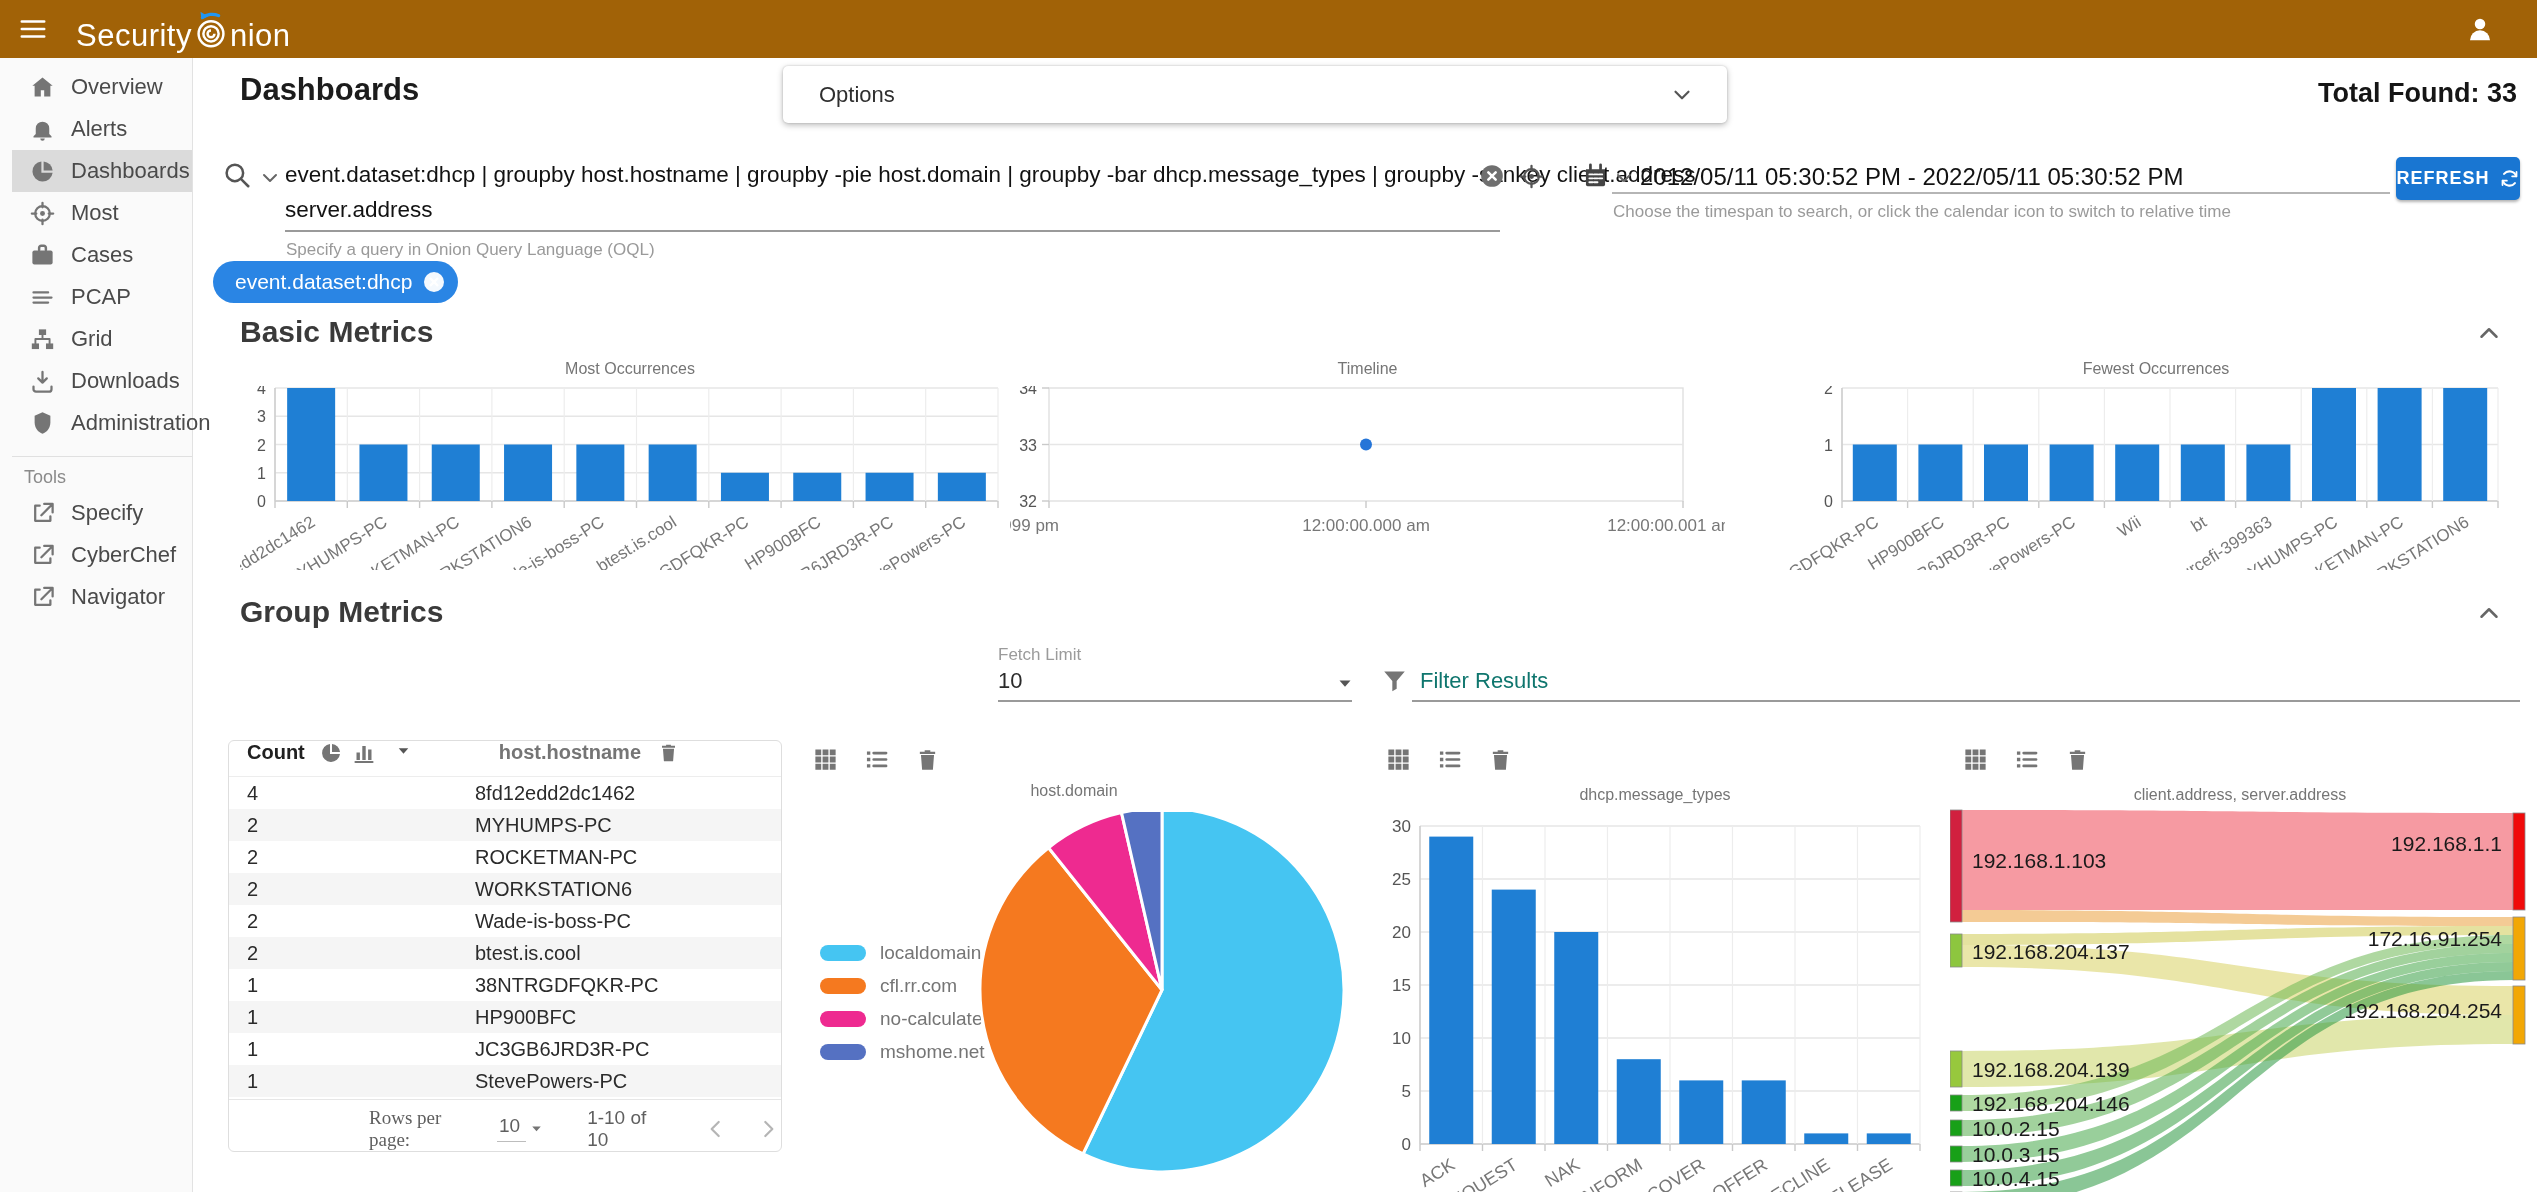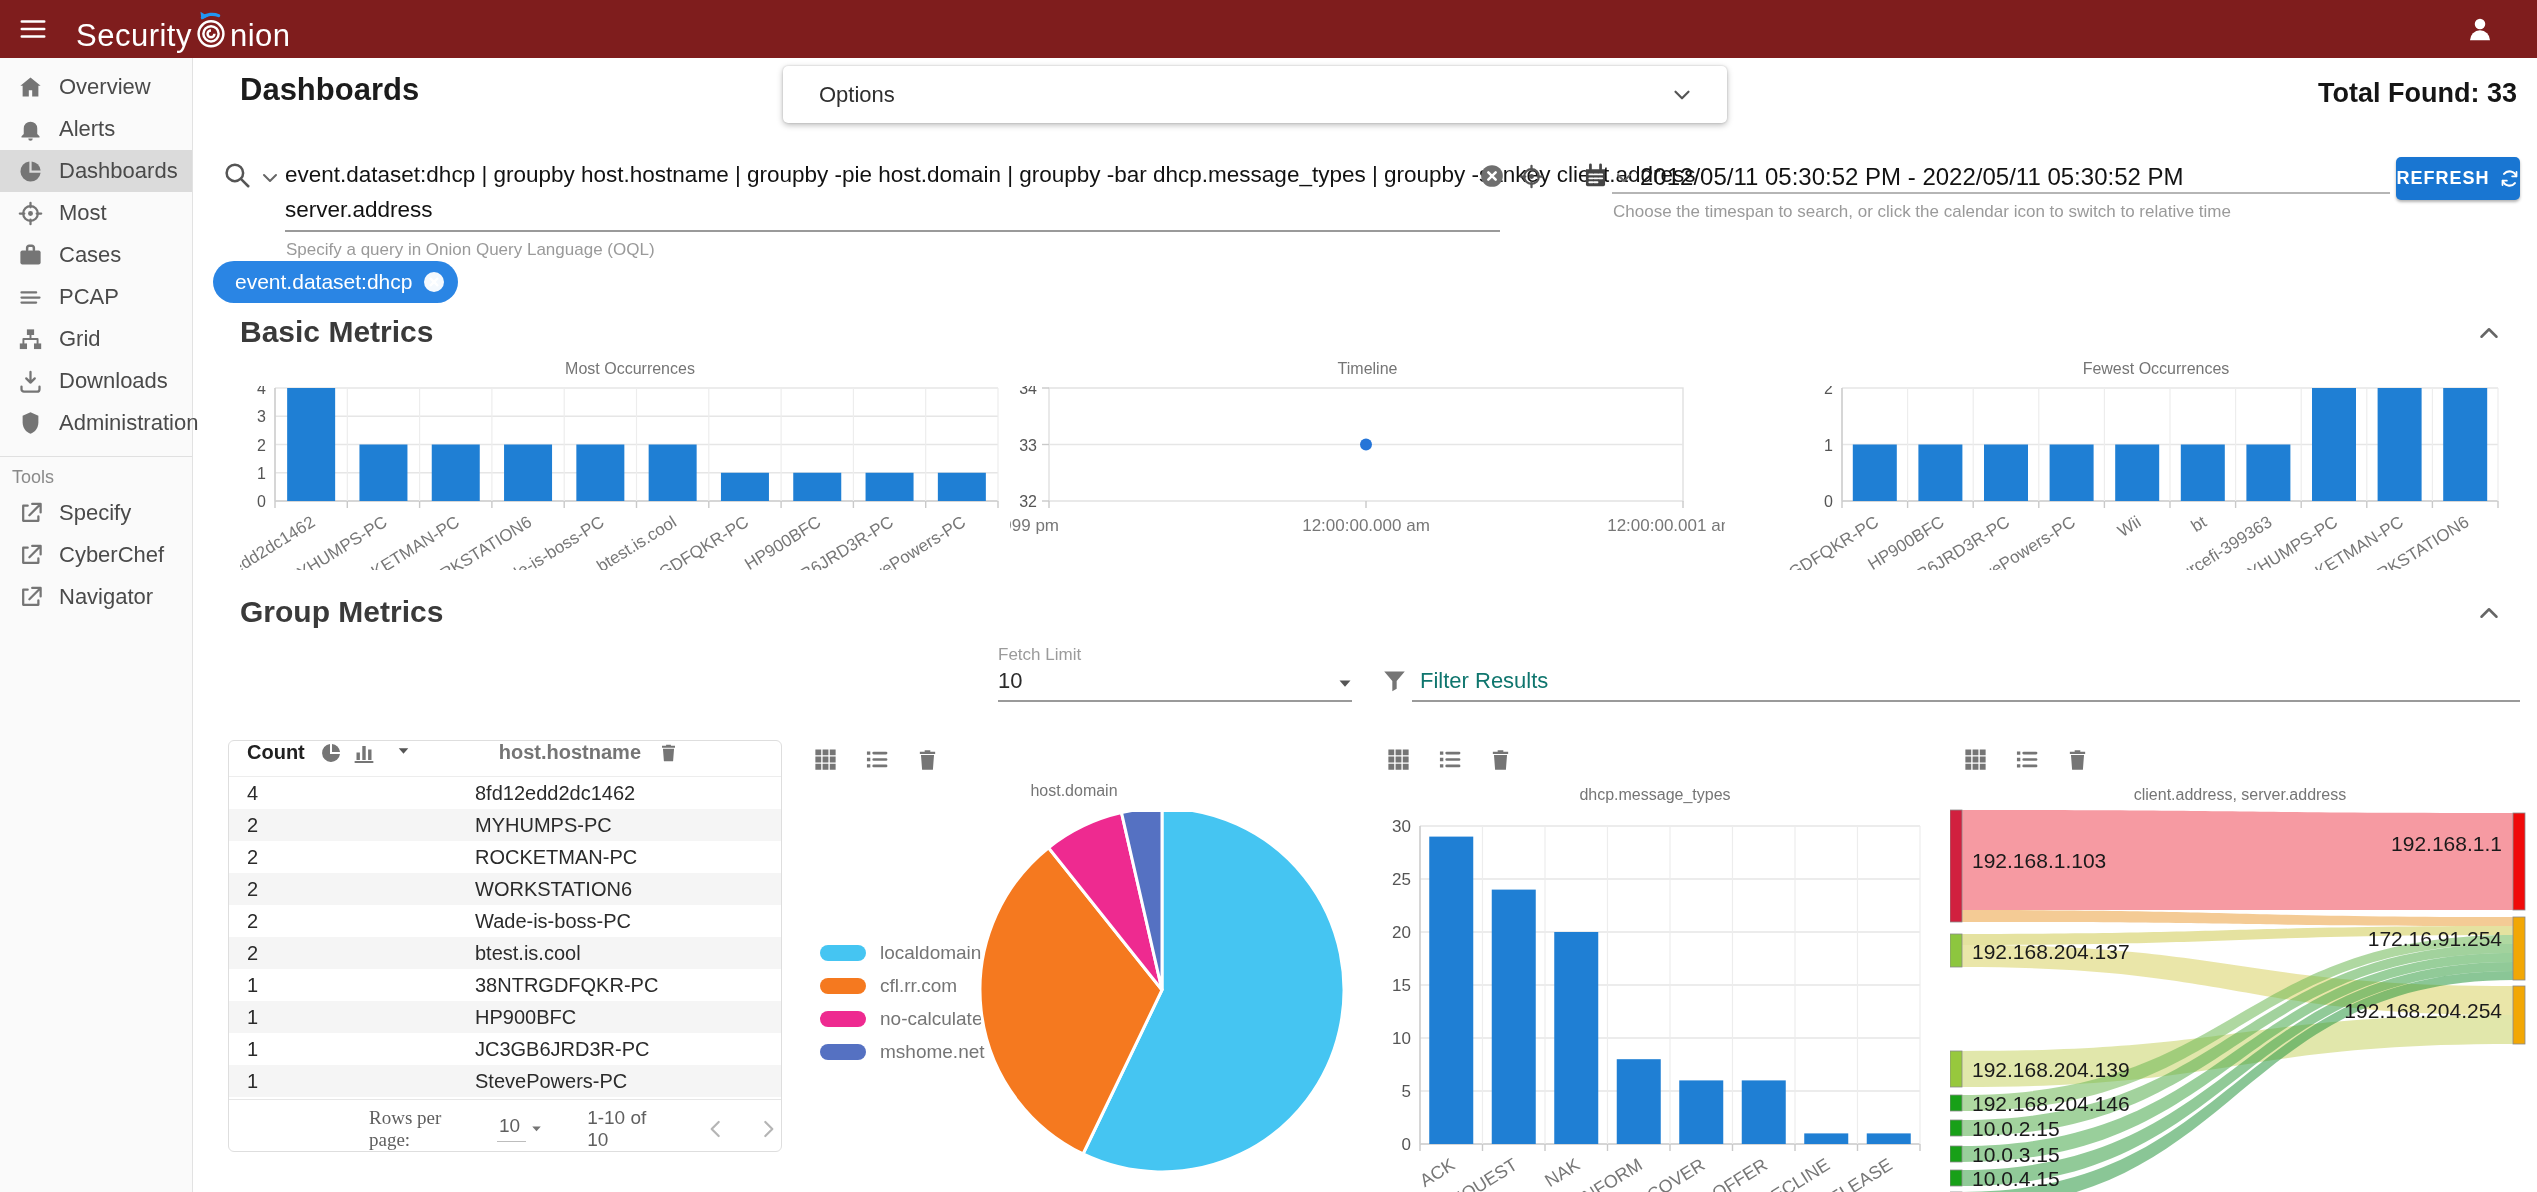--- a/index.html
+++ b/index.html
@@ -1,30 +1,30 @@
 <!DOCTYPE html>
 <html><head>
 <meta charset="utf-8">
 <style>
   * { margin:0; padding:0; box-sizing:border-box; }
   html,body { width:2537px; height:1192px; overflow:hidden; background:#fff;
     font-family:"Liberation Sans", sans-serif; }
   .page { position:relative; width:2537px; height:1192px; }
 
   
-  .topbar { position:absolute; left:0; top:0; width:2537px; height:58px; background:#7f1d1d;
+  .topbar { position:absolute; left:0; top:0; width:2537px; height:58px; background:#a16207;
     display:flex; align-items:center; color:#fff; z-index:20; }
   .topbar .ham { margin-left:18px; font-size:30px; color:#fff; cursor:pointer; }
   .logo { margin-left:28px; font-size:31px; letter-spacing:.5px; display:flex; align-items:flex-end; }
   .logo .onionO { position:relative; top:4px; margin:0 1px; }
   .topbar .user { position:absolute; right:42px; font-size:30px; }
 
   
   .sidebar { position:absolute; left:0; top:58px; width:193px; height:1134px; background:#fafafa;
-    border-right:1px solid #e2e2e2; }
+    border-right:1px solid #e2e2e2;padding-left:12px; }
   .nav-item { height:42px; display:flex; align-items:center; padding-left:17px; cursor:pointer;
     color:#4a4a4a; font-size:22px; }
   .nav-item .icon { color:#757575; font-size:27px; width:27px; display:inline-flex; }
   .nav-item span.lbl { margin-left:15px; }
   .nav-item.active { background:#dbdbdb; }
   .sb-divider { border-top:1px solid #e0e0e0; margin-top:12px; }
   .tools-label { padding:10px 0 4px 12px; color:#8a8a8a; font-size:18px; }
 
   .icon { display:inline-flex; align-items:center; justify-content:center; }
   .icon svg { width:1em; height:1em; }

